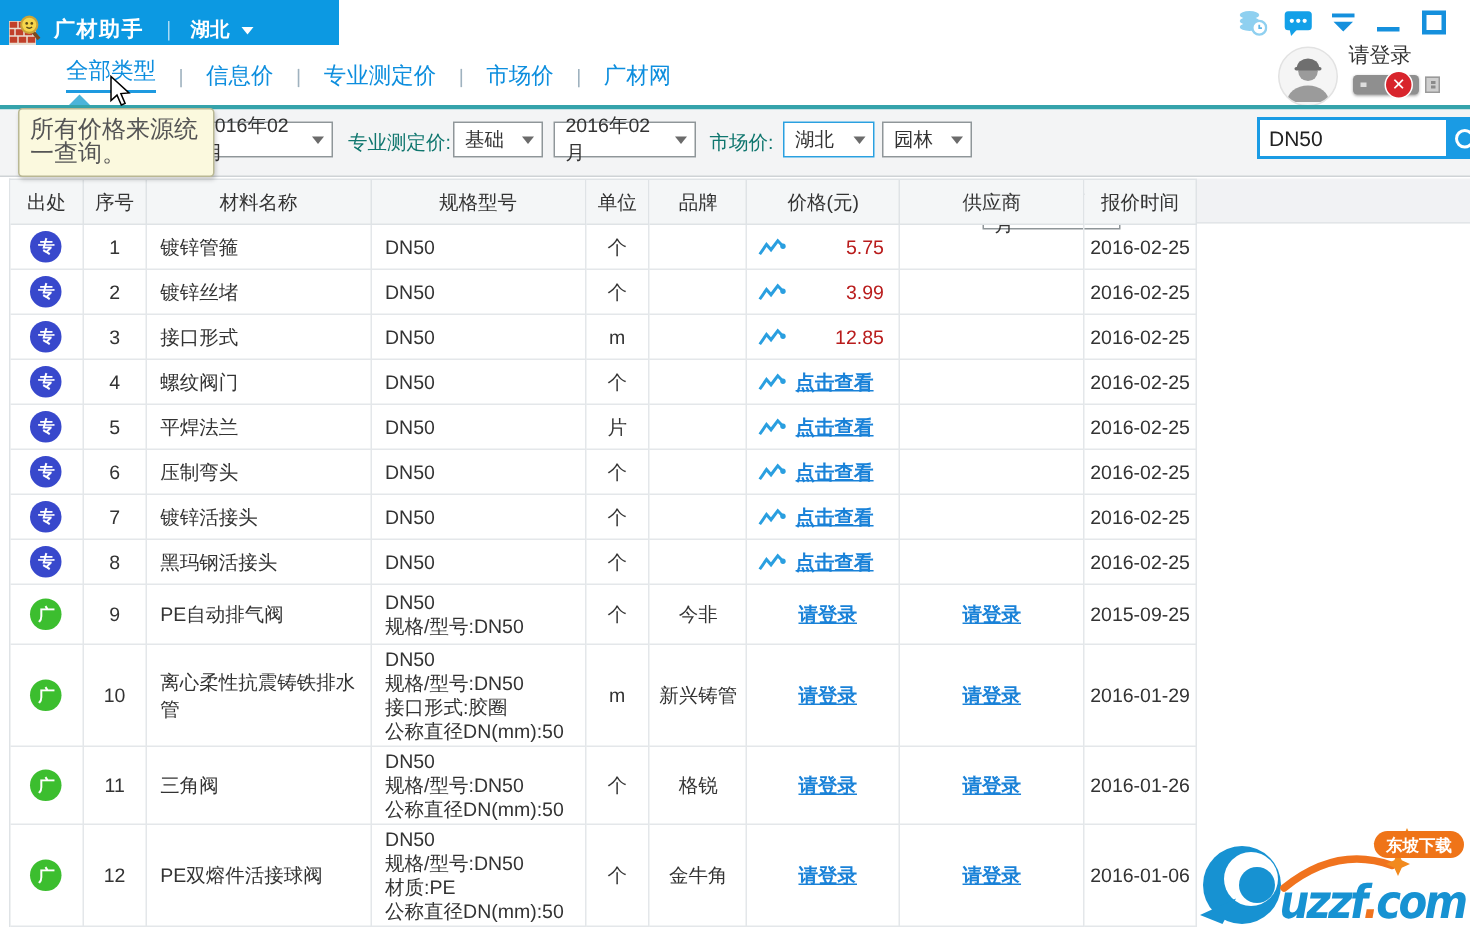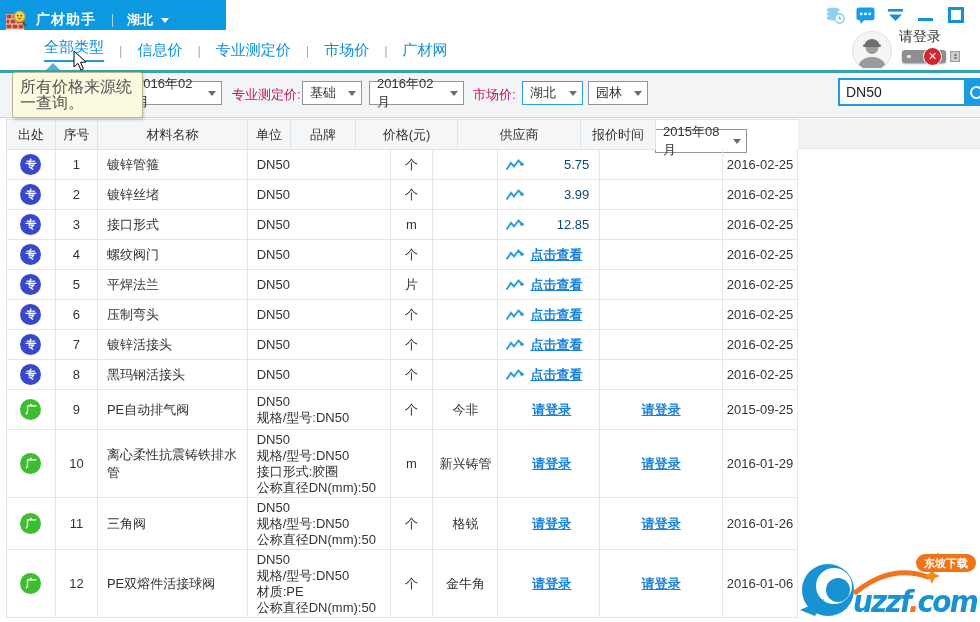--- a/index.html
+++ b/index.html
@@ -44,21 +44,21 @@
   .tab-arrow{position:absolute;left:46px;top:-7px;width:0;height:0;
              border:7px solid transparent;border-bottom:7px solid #4cb4da;border-top:none;}
 
   
   .filterbar{position:absolute;left:0;top:73px;width:980px;height:45px;background:#f3f4f5;
              border-bottom:1px solid #cfd3d6;box-sizing:border-box;}
   .dd{position:absolute;top:8px;height:24px;box-sizing:border-box;background:#fff;border:1px solid #8f9699;
       font-size:13px;color:#333;display:flex;align-items:center;padding:0 18px 0 7px;cursor:pointer;}
   .dd .caret{position:absolute;right:5px;top:9px;width:0;height:0;border:4px solid transparent;border-top:5px solid #6b6b6b;}
   .dd.hl{border-color:#2aa0e0;}
-  .flabel{position:absolute;top:13px;font-size:13px;color:#be185d;}
+  .flabel{position:absolute;top:13px;font-size:13px;color:#0f766e;}
   .search-input{position:absolute;left:838px;top:5px;width:128px;height:28px;box-sizing:border-box;
                 border:2px solid #1a9be4;font-size:14px;color:#222;padding:0 6px;outline:none;
                 font-family:"Liberation Sans","DejaVu Sans",sans-serif;}
   .search-btn{position:absolute;left:966px;top:5px;width:22px;height:28px;background:#1a9be4;cursor:pointer;}
   .search-btn i{position:absolute;left:4px;top:8px;width:9px;height:9px;border:2px solid #fff;border-radius:50%;}
 
   
   .tooltip{position:absolute;left:12px;top:72px;width:131px;box-sizing:border-box;background:#fbf9de;
            border:1px solid #b9b894;border-radius:3px;padding:6px 7px;font-size:16px;line-height:16px;color:#555;
            box-shadow:1px 2px 3px rgba(0,0,0,.18);z-index:30;}
@@ -76,21 +76,21 @@
   .c5{width:65px;}.c6{width:102px;}.c7{width:123px;}.c8{width:75px;}
   .rh1 .cell{height:30px;}.rh2 .cell{height:40px;}.rh3 .cell{height:52px;}.rh4 .cell{height:68px;}
   .cell.left{justify-content:flex-start;padding-left:9px;text-align:left;}
   .cell.spec span{white-space:pre-line;line-height:16px;display:block;}
   .badge{width:21px;height:21px;border-radius:50%;color:#fff;font-size:11px;font-weight:bold;
          display:flex;align-items:center;justify-content:center;}
   .badge.pro{background:#3848cc;}
   .badge.guang{background:#3cbe2f;}
   .cell.price{justify-content:flex-start;padding:0 10px 0 7px;}
   .cell.price.center{justify-content:center;padding:0;}
-  .price-val{flex:1;text-align:right;color:#0c4a6e;}
+  .price-val{flex:1;text-align:right;color:#b91c1c;}
   .trend-wrap{display:flex;align-items:center;}
   .link{color:#1a82d8;font-weight:bold;text-decoration:underline;cursor:pointer;font-size:13px;}
   .cell.price .link{margin-left:6px;}
 
   
   .cursor{position:absolute;left:73px;top:50px;z-index:40;}
   .watermark{position:absolute;left:798px;top:546px;z-index:20;}
 </style>
 </head>
 <body>
@@ -231,20 +231,21 @@
   </div>
 
   <div class="tooltip">所有价格来源统一查询。</div>
 
   <div class="hdr-ext"></div>
   <div class="table">
     <div class="tr thead">
         <div class="cell c0">出处</div>
         <div class="cell c1">序号</div>
         <div class="cell c2">材料名称</div>
+        <div class="cell c3">规格型号</div>
         <div class="cell c4">单位</div>
         <div class="cell c5">品牌</div>
         <div class="cell c6">价格(元)</div>
         <div class="cell c7">供应商</div>
         <div class="cell c8">报价时间</div>
       </div>
     <div>
         <div class="tr rh1">
           <div class="cell c0">
             <span class="badge pro">专</span>

